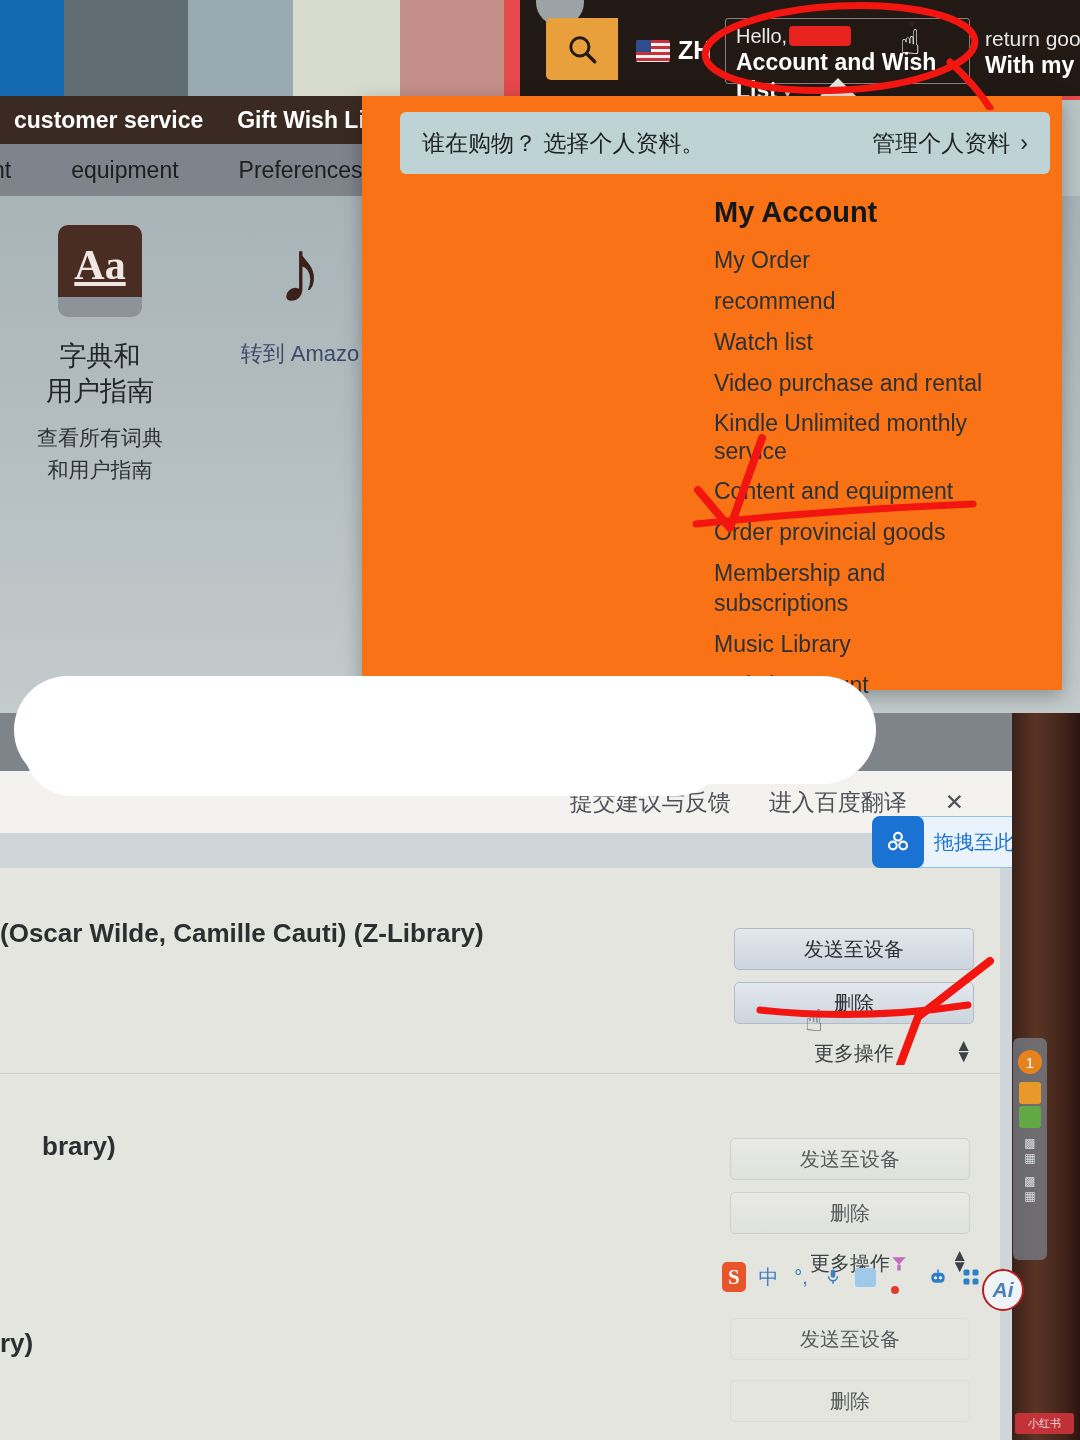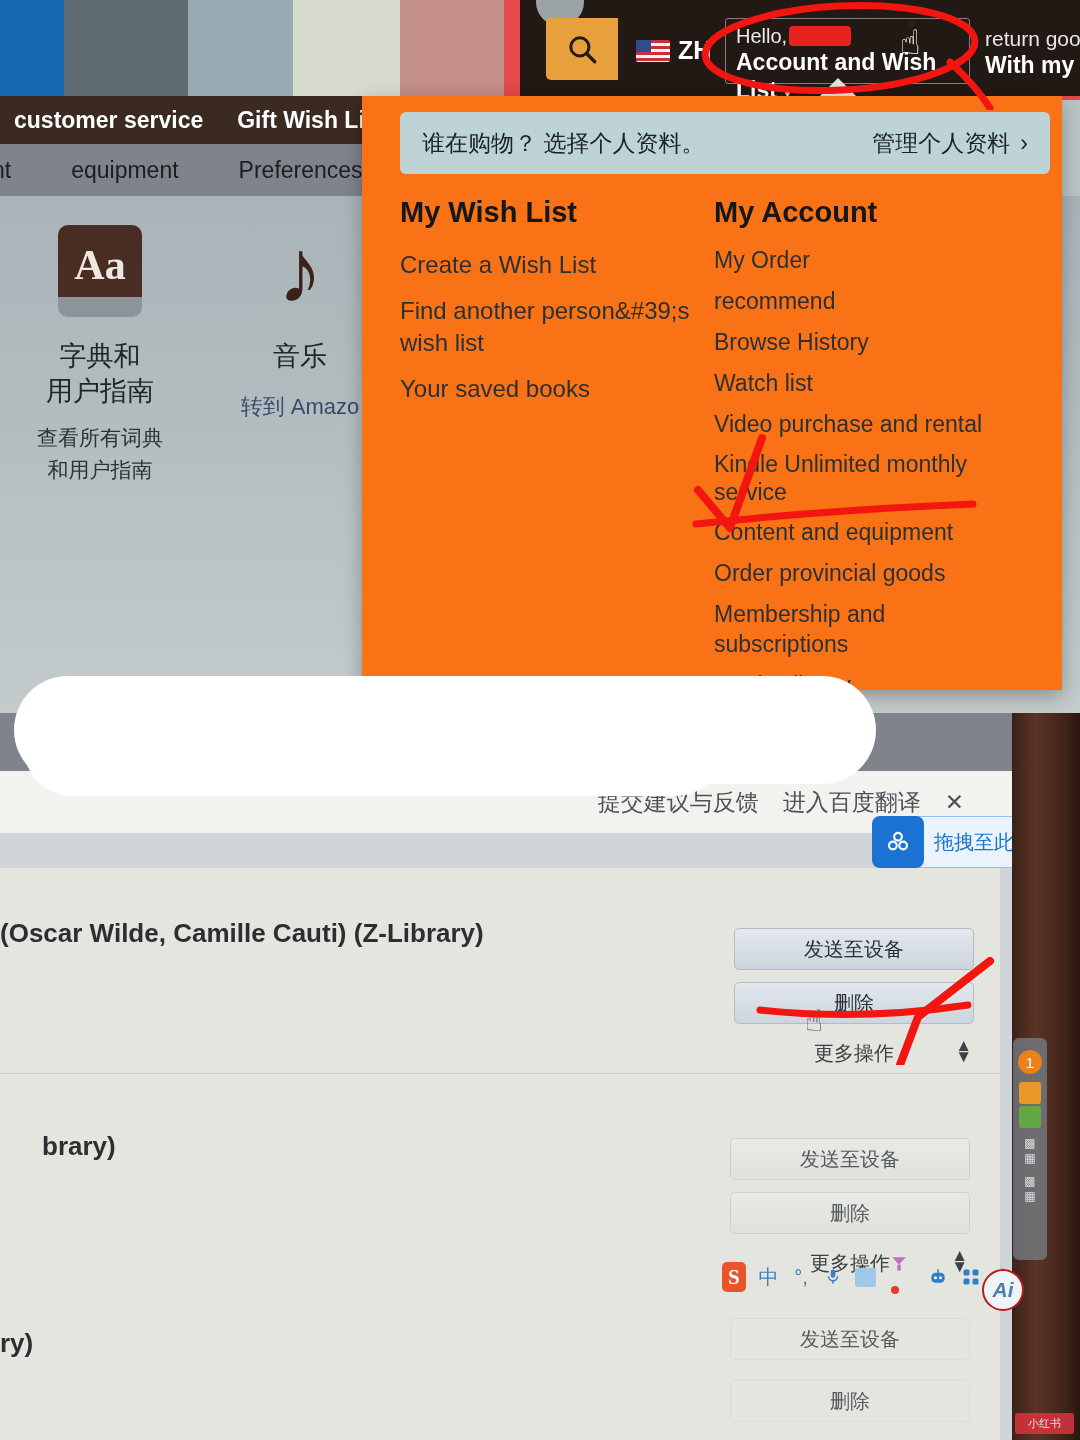--- a/index.html
+++ b/index.html
@@ -94,20 +94,21 @@
     background: linear-gradient(to bottom, #a9b4b8 0%, #b3bdc0 40%, #c6cdcd 100%);
   }
   .cards { position: absolute; left: 0; top: 225px; width: 420px; display: flex; }
   .card { width: 200px; text-align: center; }
   .card-ico-dict {
     width: 84px; height: 92px; margin: 0 auto 22px; border-radius: 10px;
     background: linear-gradient(to bottom, #4a2d22 0 78%, #8d9499 78% 100%);
     display: flex; align-items: flex-start; justify-content: center;
     color: #efe7e2; font-size: 42px; font-weight: bold; padding-top: 16px;
     font-family: "Liberation Serif", serif;
+    text-decoration: underline;
   }
   .card-ico-music {
     width: 84px; height: 92px; margin: 0 auto 22px;
     display: flex; align-items: center; justify-content: center;
     color: #3a2119; font-size: 90px; line-height: 70px;
   }
   .card-t { font-size: 27px; color: #20272b; line-height: 35px; }
   .card-sub { font-size: 22px; color: #3a4a6b; margin-top: 18px; line-height: 30px; }
   .card-sub2 { font-size: 21px; color: #2b3338; margin-top: 14px; line-height: 30px; }
 
@@ -154,21 +155,21 @@
     background: linear-gradient(to bottom, #7f848b 0 58px, #dfe0da 58px 100%);
     overflow: hidden;
   }
   .wood-edge {
     position: absolute; left: 1012px; top: 0; width: 68px; height: 727px;
     background: linear-gradient(to right, #3a2119 0%, #5a3425 35%, #43241a 75%, #2a1510 100%);
   }
   .bd-bar {
     position: absolute; left: 0; top: 58px; width: 1012px; height: 62px;
     background: #f3f2ee;
-    display: flex; align-items: center; justify-content: flex-end; gap: 24px;
+    display: flex; align-items: center; justify-content: flex-end; gap: 38px;
     padding-right: 48px; color: #4b5158; font-size: 23px;
   }
   .bd-panel {
     position: absolute; left: 0; top: 120px; width: 1012px; height: 607px;
     background: #cfd5d8;
   }
   .upload-pill {
     position: absolute; left: 873px; top: 103px; width: 152px; height: 52px;
     border: 1.5px solid #8ec2ee; border-radius: 9px; background: #eaf3fb;
     display: flex; align-items: center;
@@ -334,48 +335,40 @@
     <div class="cards">
       <div class="card">
         <div class="card-ico-dict">Aa</div>
         <div class="card-t">字典和</div>
         <div class="card-t">用户指南</div>
         <div class="card-sub2">查看所有词典</div>
         <div class="card-sub2" style="margin-top:2px">和用户指南</div>
       </div>
       <div class="card">
         <div class="card-ico-music">♪</div>
-        <div class="card-t">音乐</div>
         <div class="card-sub">转到 Amazo</div>
       </div>
     </div>
 
     <div class="flyout-notch"></div>
     <div class="flyout">
 
       <div class="profile-banner">
         <span>谁在购物？ 选择个人资料。</span>
         <span class="right">
           <span>管理个人资料</span>
           <span>›</span>
         </span>
       </div>
 
-      <div class="col col-wish">
-        <h3>My Wish List</h3>
-        <a>Create a Wish List</a>
-        <a style="white-space:normal">Find another person&amp;#39;s wish list</a>
-        <a>Your saved books</a>
-      </div>
 
       <div class="col col-acct">
         <h3>My Account</h3>
         <a>My Order</a>
         <a>recommend</a>
-        <a>Browse History</a>
         <a>Watch list</a>
         <a>Video purchase and rental</a>
         <a style="white-space:normal;line-height:28px">Kindle Unlimited monthly service</a>
         <a>Content and equipment</a>
         <a>Order provincial goods</a>
         <a>Membership and subscriptions</a>
         <a>Music Library</a>
         <a>Switch account</a>
 
       </div>

